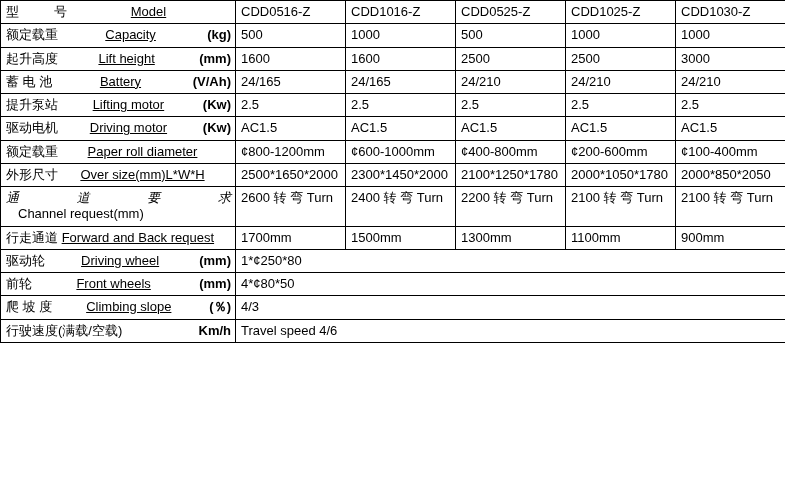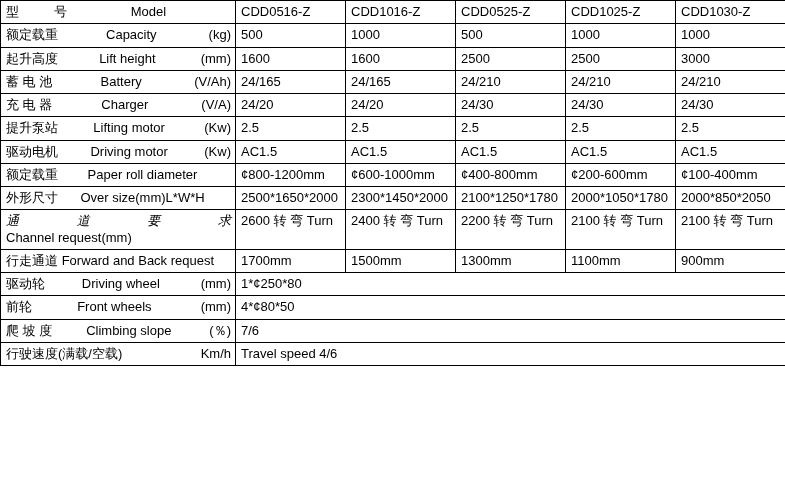--- a/index.html
+++ b/index.html
@@ -40,33 +40,36 @@
     display: flex;
     justify-content: space-between;
     align-items: baseline;
     width: 100%;
   }
   .label-cn {
     white-space: nowrap;
   }
   .label-en {
     white-space: nowrap;
+    text-decoration: underline;
   }
   .label-unit {
     white-space: nowrap;
     padding-left: 4px;
+    font-weight: bold;
   }
   .label-flow {
     display: block;
     text-align: justify;
     text-align-last: justify;
     font-style: italic;
   }
   .label-plain {
     display: block;
+    margin-left: 12px;
   }
   .spaced-cn {
     letter-spacing: 3px;
   }
   .wide-label {
     display: block;
   }
   .data-cell {
     white-space: normal;
   }
@@ -139,34 +142,20 @@
           <span class="label-unit">(V/Ah)</span>
         </span>
       </td>
       <td class="data-cell">24/165</td>
       <td class="data-cell">24/165</td>
       <td class="data-cell">24/210</td>
       <td class="data-cell">24/210</td>
       <td class="data-cell">24/210</td>
     </tr>
 
-    <tr>
-      <td class="label-cell">
-        <span class="label-row">
-          <span class="label-cn">充 电 器</span>
-          <span class="label-en">Charger</span>
-          <span class="label-unit">(V/A)</span>
-        </span>
-      </td>
-      <td class="data-cell">24/20</td>
-      <td class="data-cell">24/20</td>
-      <td class="data-cell">24/30</td>
-      <td class="data-cell">24/30</td>
-      <td class="data-cell">24/30</td>
-    </tr>
 
     <tr>
       <td class="label-cell">
         <span class="label-row">
           <span class="label-cn">提升泵站</span>
           <span class="label-en">Lifting motor</span>
           <span class="label-unit">(Kw)</span>
         </span>
       </td>
       <td class="data-cell">2.5</td>
@@ -272,21 +261,21 @@
     </tr>
 
     <tr>
       <td class="label-cell">
         <span class="label-row">
           <span class="label-cn">爬 坡 度</span>
           <span class="label-en">Climbing slope</span>
           <span class="label-unit">(％)</span>
         </span>
       </td>
-      <td class="data-cell" colspan="5">7/6</td>
+      <td class="data-cell" colspan="5">4/3</td>
     </tr>
 
     <tr>
       <td class="label-cell">
         <span class="label-row">
           <span class="label-cn">行驶速度(满载/空载)</span>
           <span class="label-unit">Km/h</span>
         </span>
       </td>
       <td class="data-cell" colspan="5">Travel speed 4/6</td>

